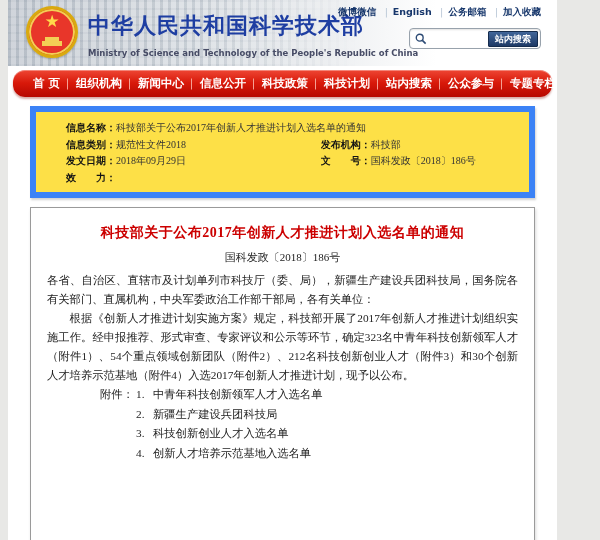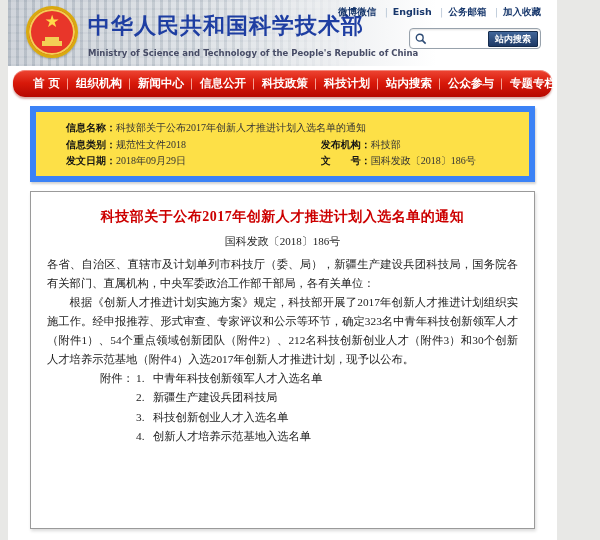--- a/index.html
+++ b/index.html
@@ -133,20 +133,23 @@
       </div>
       <div class="info-cell">
         <span class="lbl">发布机构：</span><span class="val">科技部</span>
       </div>
       <div class="info-cell">
         <span class="lbl">发文日期：</span><span class="val">2018年09月29日</span>
       </div>
       <div class="info-cell">
         <span class="lbl">文　　号：</span><span class="val">国科发政〔2018〕186号</span>
       </div>
+      <div class="info-cell">
+        <span class="lbl">效　　力：</span><span class="val"></span>
+      </div>
     </div>
   </section>
 
   <section class="doc-box">
     <h1 class="doc-title">科技部关于公布2017年创新人才推进计划入选名单的通知</h1>
     <div class="doc-number">国科发政〔2018〕186号</div>
     <div class="doc-body">
       <p class="salutation">各省、自治区、直辖市及计划单列市科技厅（委、局），新疆生产建设兵团科技局，国务院各有关部门、直属机构，中央军委政治工作部干部局，各有关单位：</p>
       <p class="body-para">根据《创新人才推进计划实施方案》规定，科技部开展了2017年创新人才推进计划组织实施工作。经申报推荐、形式审查、专家评议和公示等环节，确定323名中青年科技创新领军人才（附件1）、54个重点领域创新团队（附件2）、212名科技创新创业人才（附件3）和30个创新人才培养示范基地（附件4）入选2017年创新人才推进计划，现予以公布。</p>
     </div>

